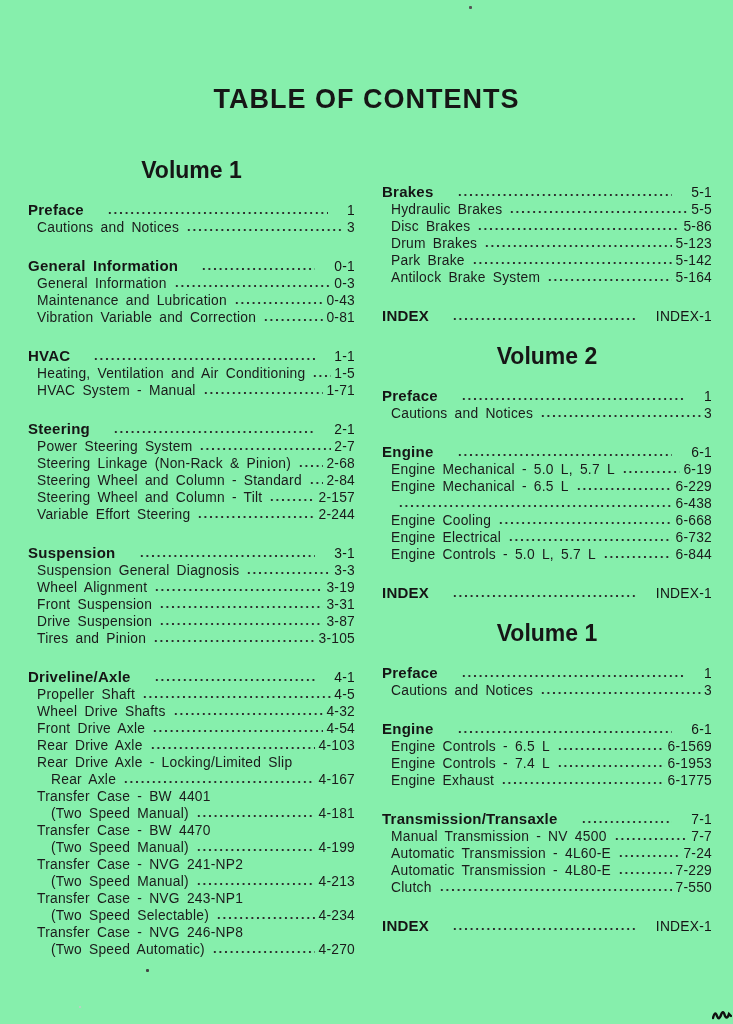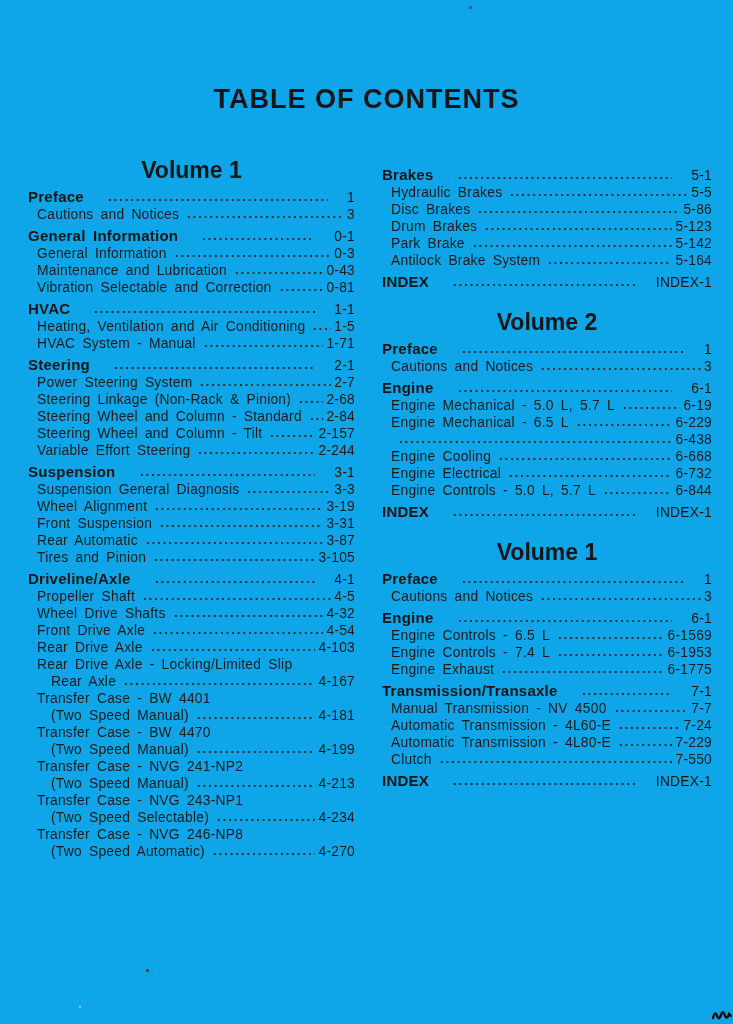--- a/index.html
+++ b/index.html
@@ -1,21 +1,21 @@
 <!DOCTYPE html>
 <html><head>
 <meta charset="utf-8">
 <style>
   html, body { margin: 0; padding: 0; background: #e8e8e8; }
   .page {
     position: relative;
     width: 733px;
     height: 1024px;
     margin: 0 auto;
-    background: #0ea5e9;
+    background: #86efac;
     font-family: "Liberation Sans", "DejaVu Sans", sans-serif;
     color: #1b1b1b;
     overflow: hidden;
   }
   .title {
     position: absolute;
     top: 84px;
     left: 0;
     width: 100%;
     text-align: center;
@@ -39,21 +39,21 @@
   .col > .toc-section:first-child .vol-heading { margin-top: 0; }
 
   .toc-row {
     display: flex;
     align-items: baseline;
     font-size: 13.8px;
     line-height: 17px;
     letter-spacing: 0.25px;
     word-spacing: 3px;
   }
-  .toc-row.bold { font-weight: 700; font-size: 15px; margin-top: 4px; color: #151515; gap: 16px; }
+  .toc-row.bold { font-weight: 700; font-size: 15px; margin-top: 21px; color: #151515; gap: 16px; }
   .toc-row.indent  { padding-left: 9px; }
   .toc-row.indent2 { padding-left: 23px; }
   .toc-row .label { white-space: nowrap; }
   .toc-row .pagenum { white-space: nowrap; font-weight: 400; font-size: 13.8px; }
 
   .dots {
     flex: 1 1 auto;
     min-width: 12px;
     height: 5px;
     margin: 0 3px 0 7px;
@@ -96,21 +96,21 @@
           <span class="label">General Information</span>
           <span class="dots"></span>
           <span class="pagenum">0-3</span>
         </div>
         <div class="toc-row indent">
           <span class="label">Maintenance and Lubrication</span>
           <span class="dots"></span>
           <span class="pagenum">0-43</span>
         </div>
         <div class="toc-row indent">
-          <span class="label">Vibration Selectable and Correction</span>
+          <span class="label">Vibration Variable and Correction</span>
           <span class="dots"></span>
           <span class="pagenum">0-81</span>
         </div>
         <div class="toc-row bold">
           <span class="label">HVAC</span>
           <span class="dots"></span>
           <span class="pagenum">1-1</span>
         </div>
         <div class="toc-row indent">
           <span class="label">Heating, Ventilation and Air Conditioning</span>
@@ -166,21 +166,21 @@
           <span class="label">Wheel Alignment</span>
           <span class="dots"></span>
           <span class="pagenum">3-19</span>
         </div>
         <div class="toc-row indent">
           <span class="label">Front Suspension</span>
           <span class="dots"></span>
           <span class="pagenum">3-31</span>
         </div>
         <div class="toc-row indent">
-          <span class="label">Rear Automatic</span>
+          <span class="label">Drive Suspension</span>
           <span class="dots"></span>
           <span class="pagenum">3-87</span>
         </div>
         <div class="toc-row indent">
           <span class="label">Tires and Pinion</span>
           <span class="dots"></span>
           <span class="pagenum">3-105</span>
         </div>
         <div class="toc-row bold">
           <span class="label">Driveline/Axle</span>

